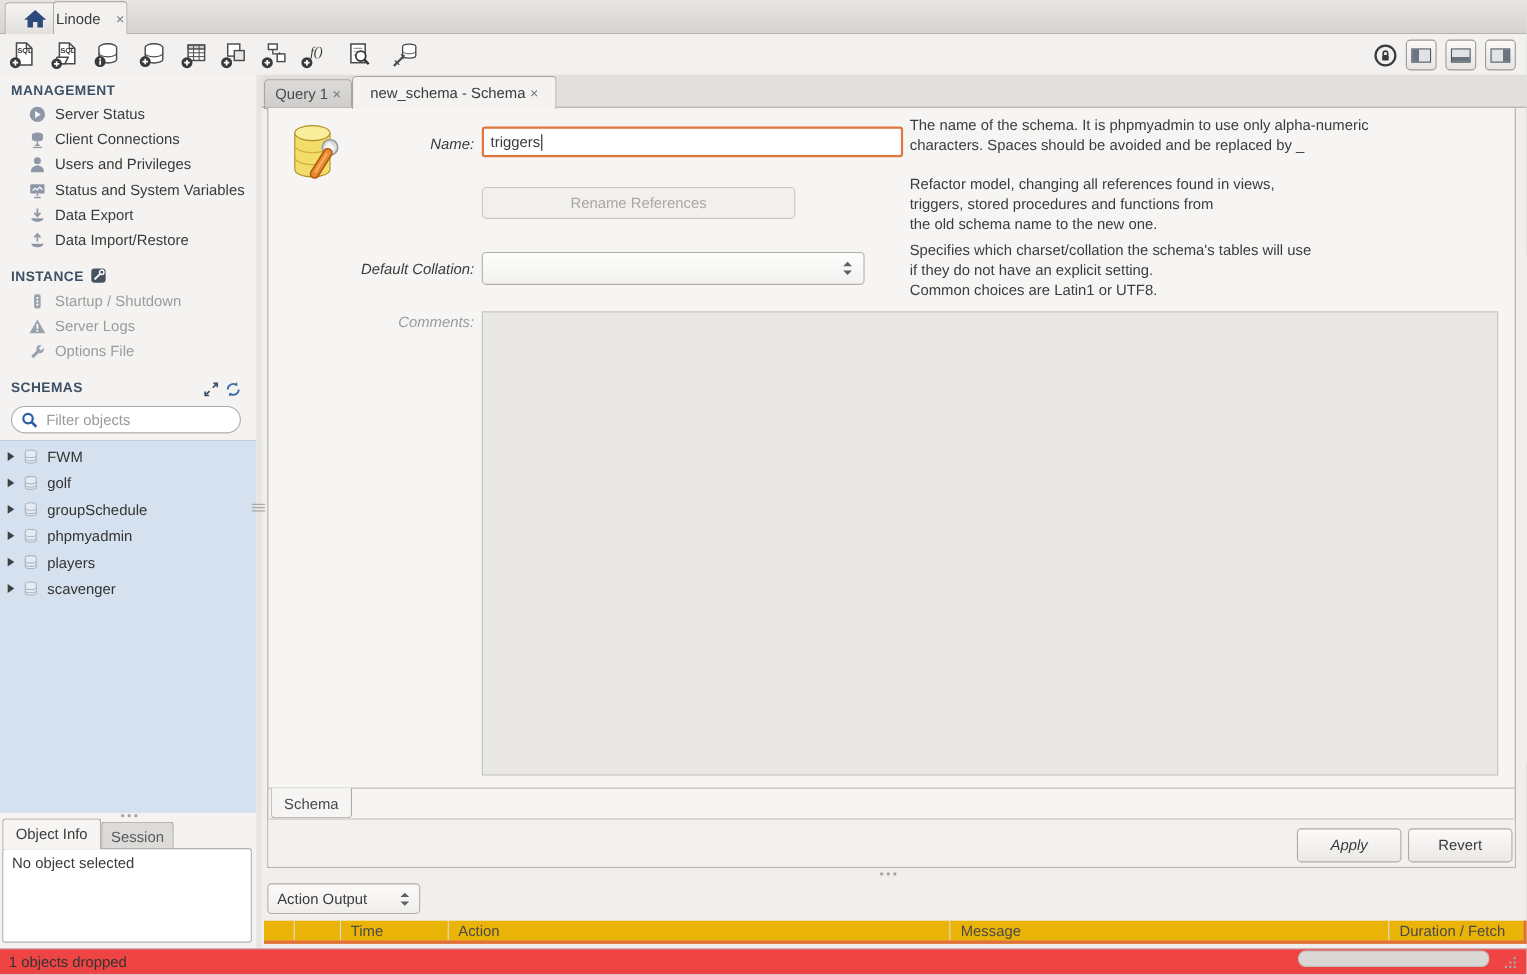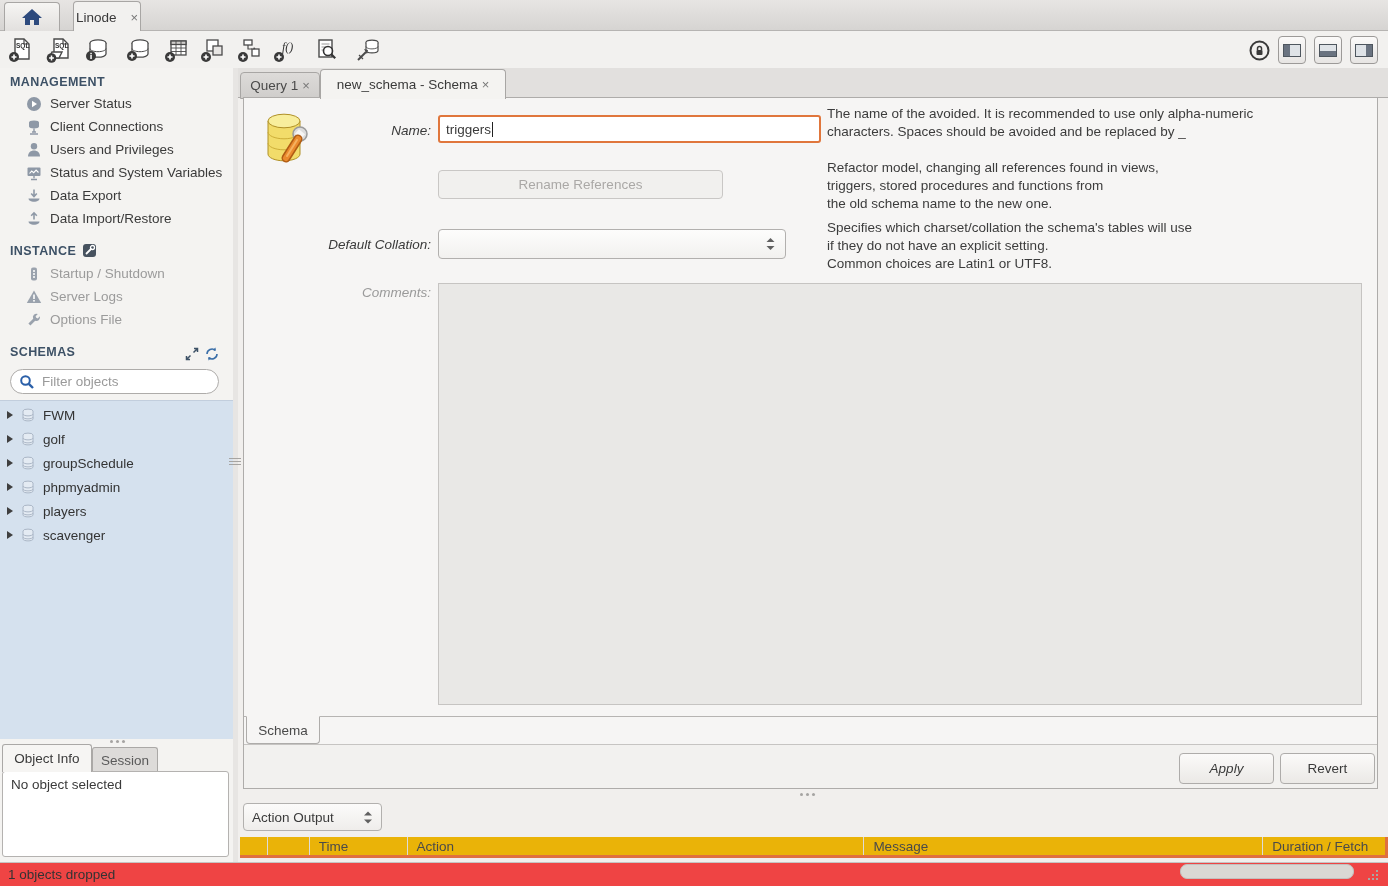--- a/index.html
+++ b/index.html
@@ -1,21 +1,21 @@
 <!DOCTYPE html>
 <html><head>
 <meta charset="utf-8">
 <style>
   html,body{margin:0;padding:0;background:#c9c7c5;font-family:"Liberation Sans",sans-serif;}
   .app{position:relative;width:1388px;height:886px;background:#f1efed;overflow:hidden;font-size:13px;color:#3a3a3a;}
   .abs{position:absolute;}
   
   .titlebar{left:0;top:0;width:1388px;height:30px;background:linear-gradient(#e7e5e3,#d6d4d2);border-bottom:1px solid #b6b4b2;}
   .home-tab{left:4px;top:2px;width:54px;height:28px;border:1px solid #a8a6a4;border-bottom:none;border-radius:4px 4px 0 0;background:linear-gradient(#f6f5f3,#e2e0de);display:flex;align-items:center;justify-content:center;}
-  .conn-tab{left:73px;top:1px;width:66px;height:30px;border:1px solid #a8a6a4;border-bottom:none;border-radius:4px 4px 0 0;background:#f2f1ef;display:flex;align-items:center;justify-content:center;gap:14px;font-size:13.5px;}
+  .conn-tab{left:48px;top:1px;width:66px;height:30px;border:1px solid #a8a6a4;border-bottom:none;border-radius:4px 4px 0 0;background:#f2f1ef;display:flex;align-items:center;justify-content:center;gap:14px;font-size:13.5px;}
   .close-x{color:#777;font-size:13px;cursor:default;line-height:1;}
   
   .toolbar{left:0;top:31px;width:1388px;height:37px;background:#f2f1ef;}
   .tbicon{top:36px;width:30px;height:28px;display:flex;align-items:center;justify-content:center;}
   .tbright{top:36px;display:flex;align-items:center;gap:8px;}
   .ptoggle{width:26px;height:26px;border:1px solid #9c9a98;border-radius:4px;background:linear-gradient(#fbfaf9,#e7e5e3);display:flex;align-items:center;justify-content:center;}
   .ptoggle .pt-in{width:16px;height:11px;border:1px solid #4e565e;}
   .pt-left{background:linear-gradient(to right,#6a7380 0 38%,#dfe3e7 38%);}
   .pt-bottom{background:linear-gradient(to top,#6a7380 0 42%,#dfe3e7 42%);}
   .pt-right{background:linear-gradient(to left,#6a7380 0 38%,#dfe3e7 38%);}
@@ -430,21 +430,21 @@
         <path d="M36 29L24 48" stroke="#ea8a2e" stroke-width="6" stroke-linecap="round"></path>
         <path d="M35 30L25 46" stroke="#f6b260" stroke-width="2" stroke-linecap="round"></path>
       </svg>
     </span>
 
     <div class="abs lbl" style="left:60px;top:25px;width:127px;">Name:</div>
     <div class="abs name-input" style="left:194px;top:17px;width:383px;height:28px;">
       <span>triggers</span>
       <span class="caret"></span>
     </div>
-    <div class="abs helptext" style="left:583px;top:7px;width:530px;">The name of the avoided. It is recommended to use only alpha-numeric
+    <div class="abs helptext" style="left:583px;top:7px;width:530px;">The name of the schema. It is phpmyadmin to use only alpha-numeric
 characters. Spaces should be avoided and be replaced by _</div>
 
     <div class="abs btn disabled" style="left:194px;top:72px;width:283px;height:27px;">
       <span>Rename References</span>
     </div>
     <div class="abs helptext" style="left:583px;top:61px;width:530px;">Refactor model, changing all references found in views,
 triggers, stored procedures and functions from
 the old schema name to the new one.</div>
 
     <div class="abs lbl" style="left:40px;top:139px;width:147px;">Default Collation:</div>

